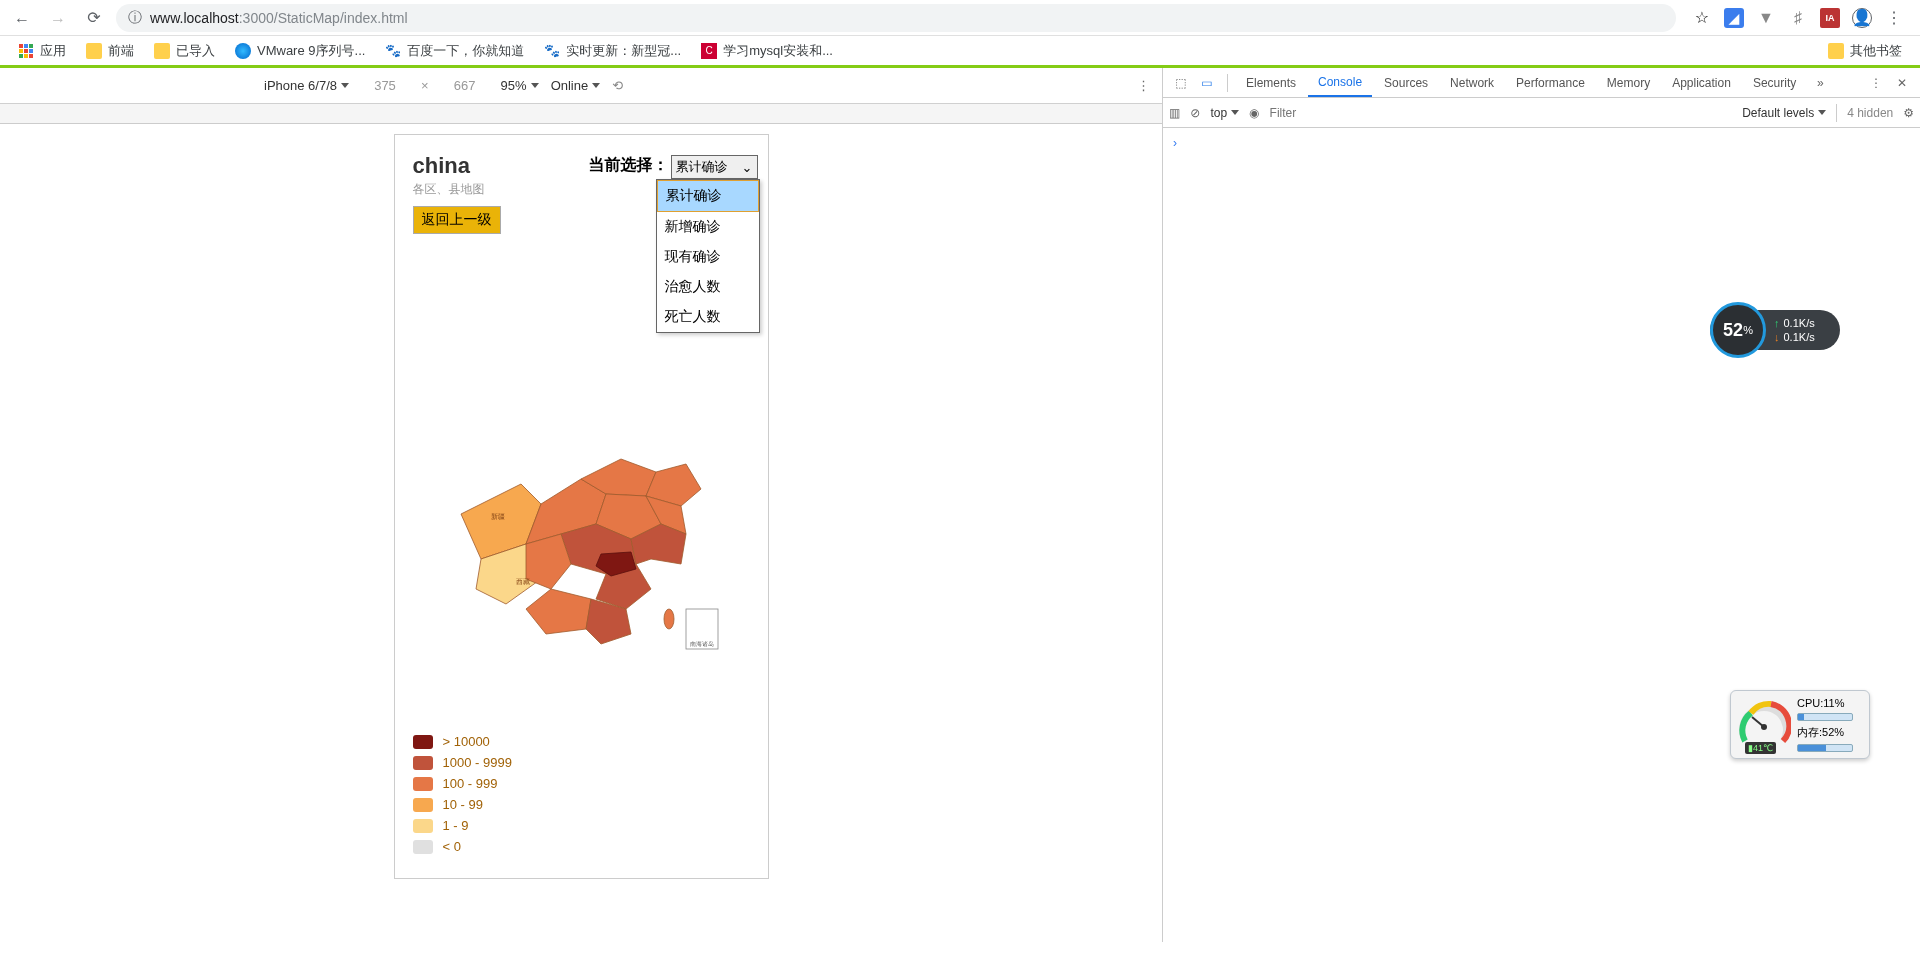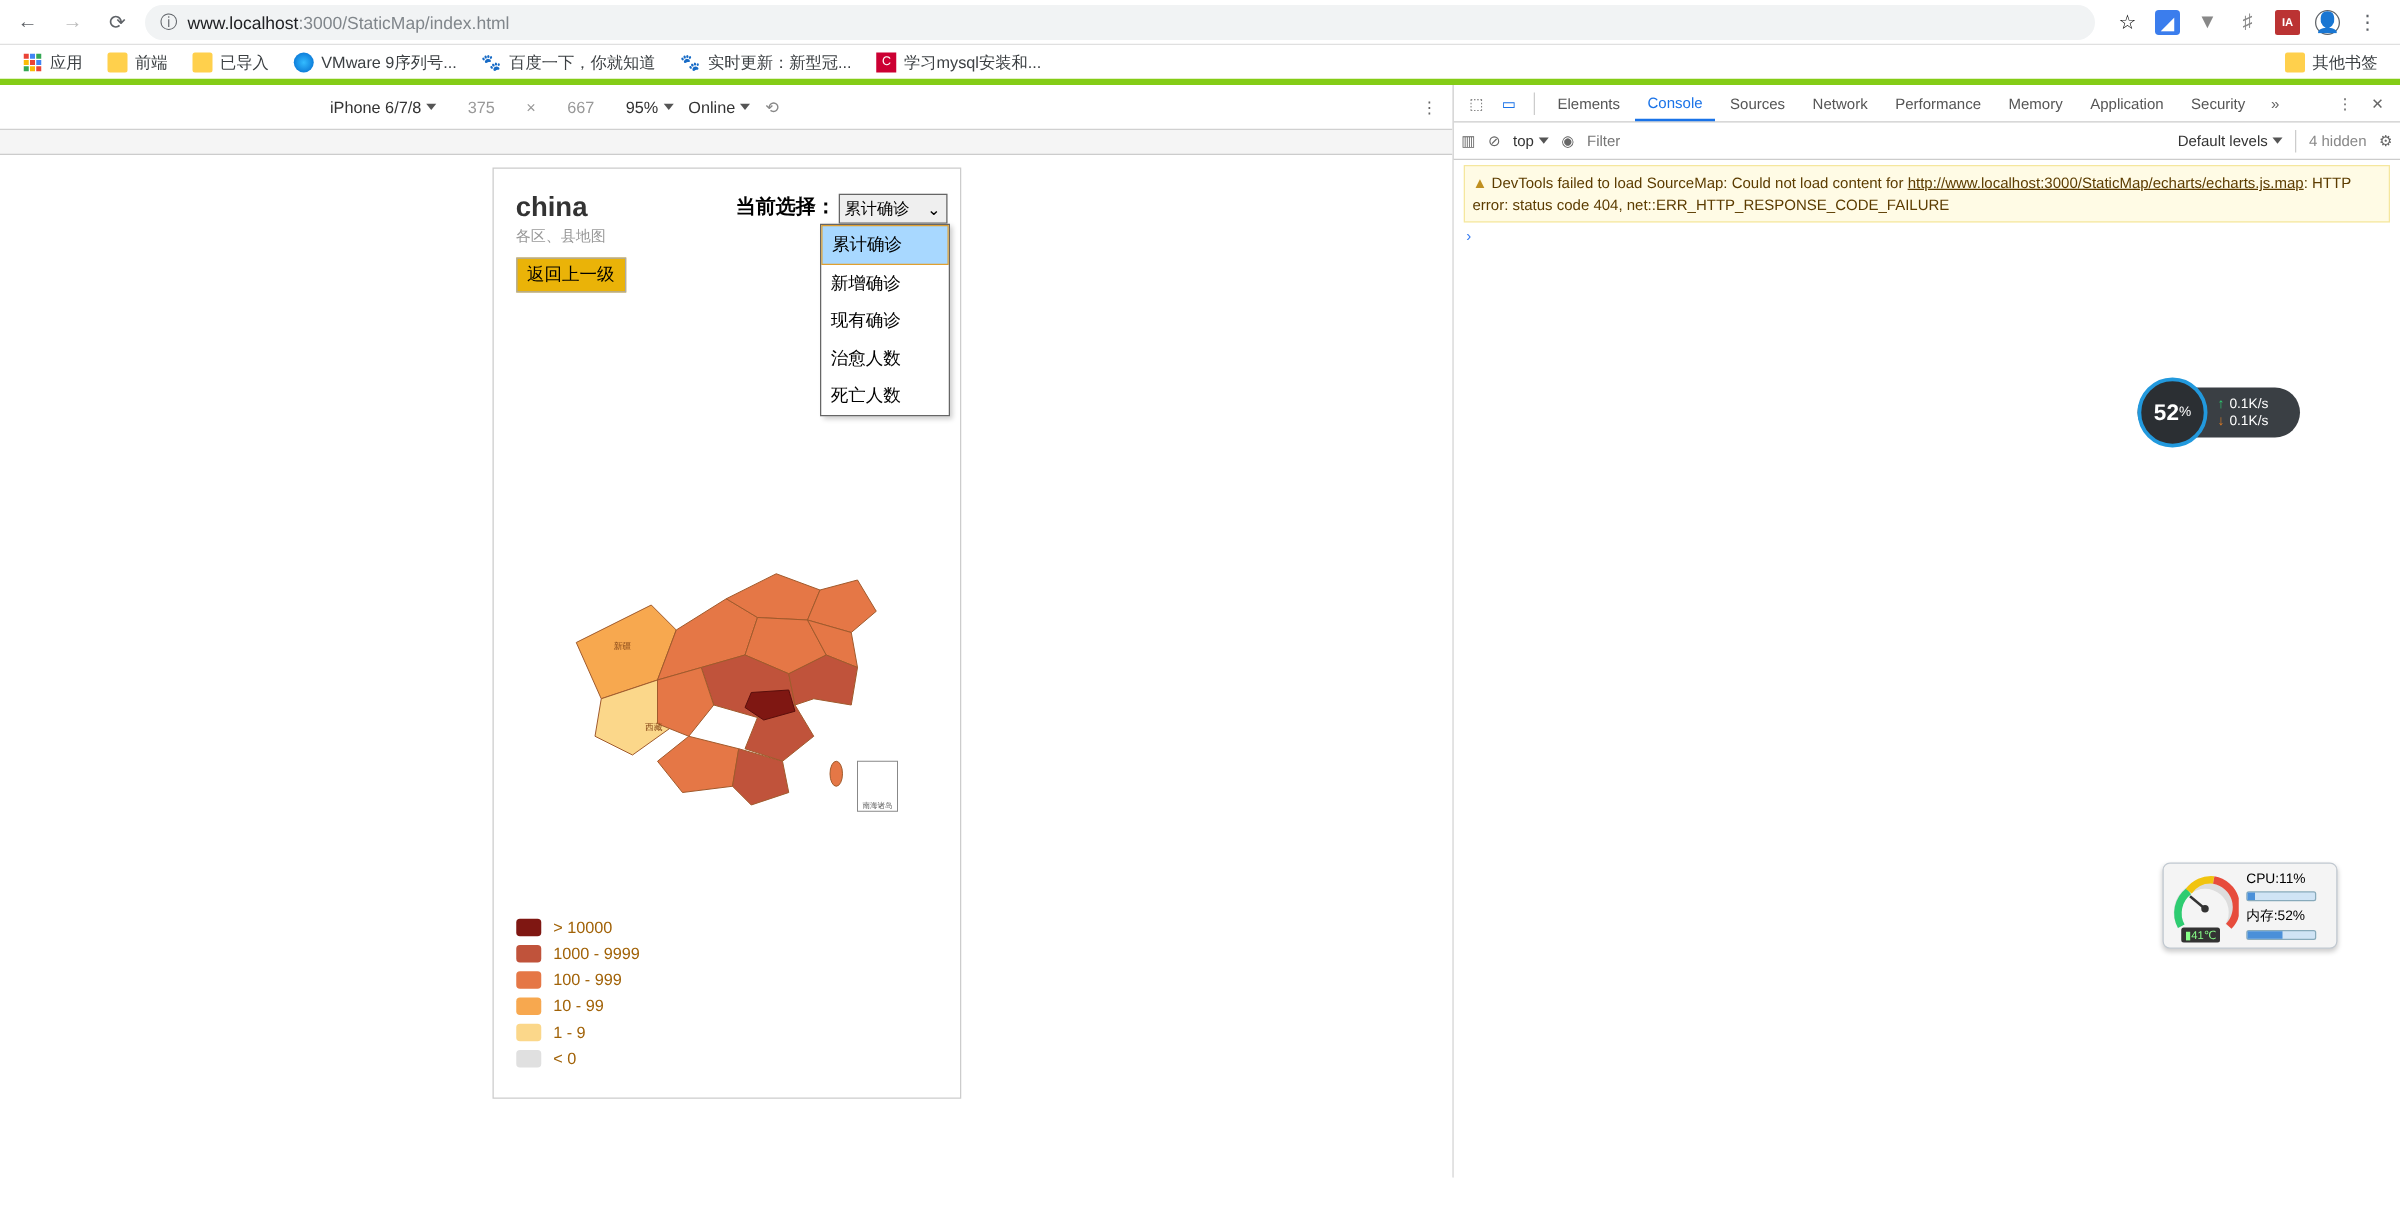--- a/index.html
+++ b/index.html
@@ -9,21 +9,21 @@
 .browser-bar { height: 36px; display: flex; align-items: center; padding: 0 8px; gap: 8px; border-bottom: 1px solid #e0e0e0; }
 .nav-btn { width: 28px; height: 28px; display: flex; align-items: center; justify-content: center; color: #5f6368; cursor: pointer; border-radius: 50%; }
 .nav-btn.disabled { color: #bdbdbd; }
 .url-bar { flex: 1; height: 28px; background: #f1f3f4; border-radius: 14px; display: flex; align-items: center; padding: 0 12px; gap: 8px; color: #5f6368; font-size: 14px; }
 .url-text { color: #202124; }
 .url-text .faded { color: #80868b; }
 .extensions { display: flex; align-items: center; gap: 12px; padding: 0 8px; }
 .ext-icon { width: 20px; height: 20px; display: flex; align-items: center; justify-content: center; }
 
 
-.bookmarks-bar { height: 32px; display: flex; align-items: center; padding: 0 10px; gap: 4px; border-bottom: 5px solid #84cc16; font-size: 13px; color: #3c4043; }
+.bookmarks-bar { height: 32px; display: flex; align-items: center; padding: 0 10px; gap: 4px; border-bottom: 3px solid #84cc16; font-size: 13px; color: #3c4043; }
 .bookmark { display: flex; align-items: center; gap: 6px; padding: 4px 8px; cursor: pointer; border-radius: 4px; }
 .bm-icon { width: 16px; height: 16px; }
 .folder-icon { background: #ffd04c; border-radius: 2px; }
 .spacer { flex: 1; }
 
 
 .device-toolbar { height: 36px; background: #fff; display: flex; align-items: center; padding: 0 12px; gap: 12px; font-size: 13px; color: #333; border-bottom: 1px solid #d0d0d0; }
 .device-sel { display: flex; align-items: center; gap: 4px; }
 .dim-input { width: 48px; text-align: center; color: #999; }
 .x-sep { color: #999; }
@@ -291,24 +291,20 @@
       <input class="dt-filter-input" placeholder="Filter" style="">
       <div class="dt-dropdown">
           <span>Default levels</span> 
           <span class="tri-down"></span>
         </div>
       <div style="width:1px;height:18px;background:#ccc;"></div>
       <span class="dt-hidden">4 hidden</span>
       <span style="color:#666;">⚙</span>
     </div>
     <div class="console-body">
-      <div class="warning-msg">
-        <span style="color:#c09020;">▲</span>
-        <span>DevTools failed to load SourceMap: Could not load content for </span><a>http://www.localhost:3000/StaticMap/echarts/echarts.js.map</a><span>: HTTP error: status code 404, net::ERR_HTTP_RESPONSE_CODE_FAILURE</span>
-      </div>
       <div class="console-prompt">›</div>
     </div>
   </div>
 </div>
 
 <div class="net-widget">
   <div class="net-circle">
       <span>52</span>
       <span class="pct">%</span>
     </div>

